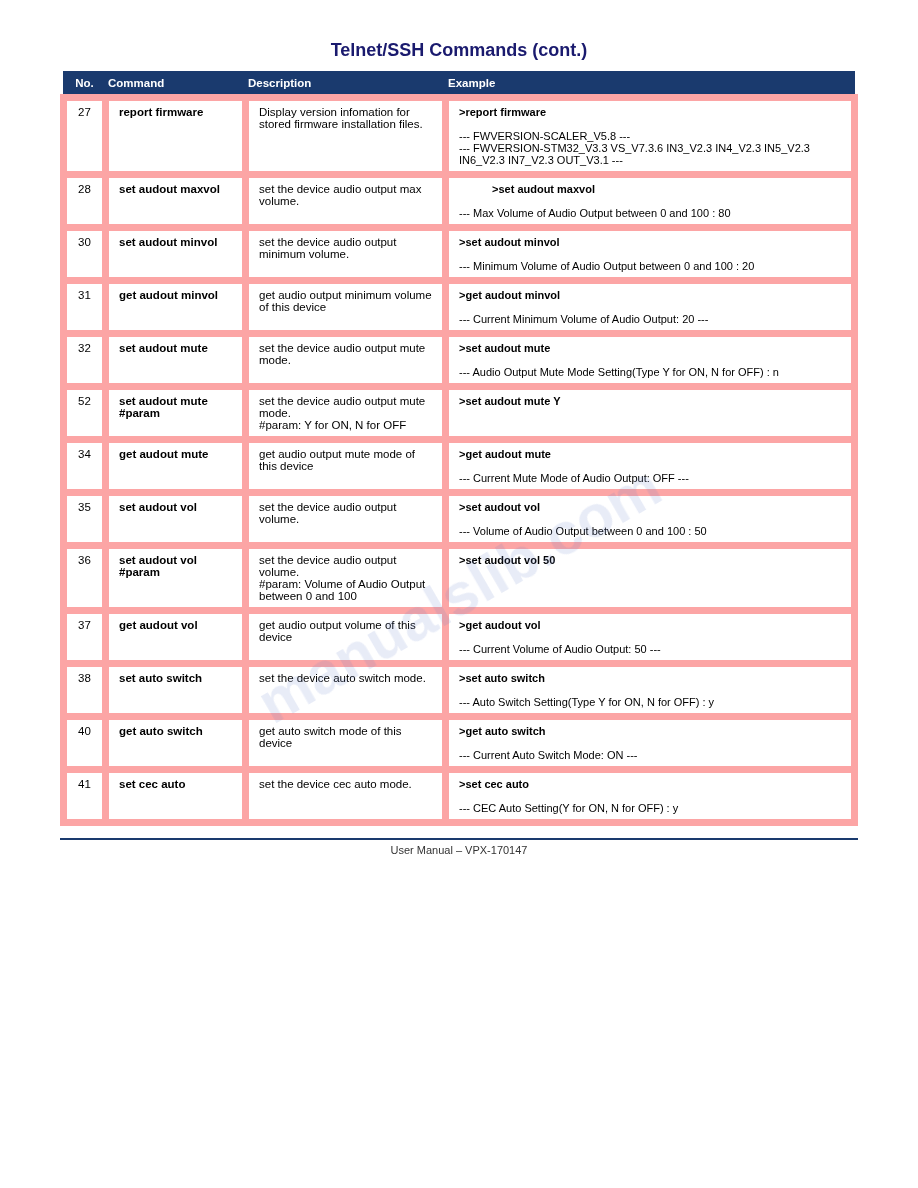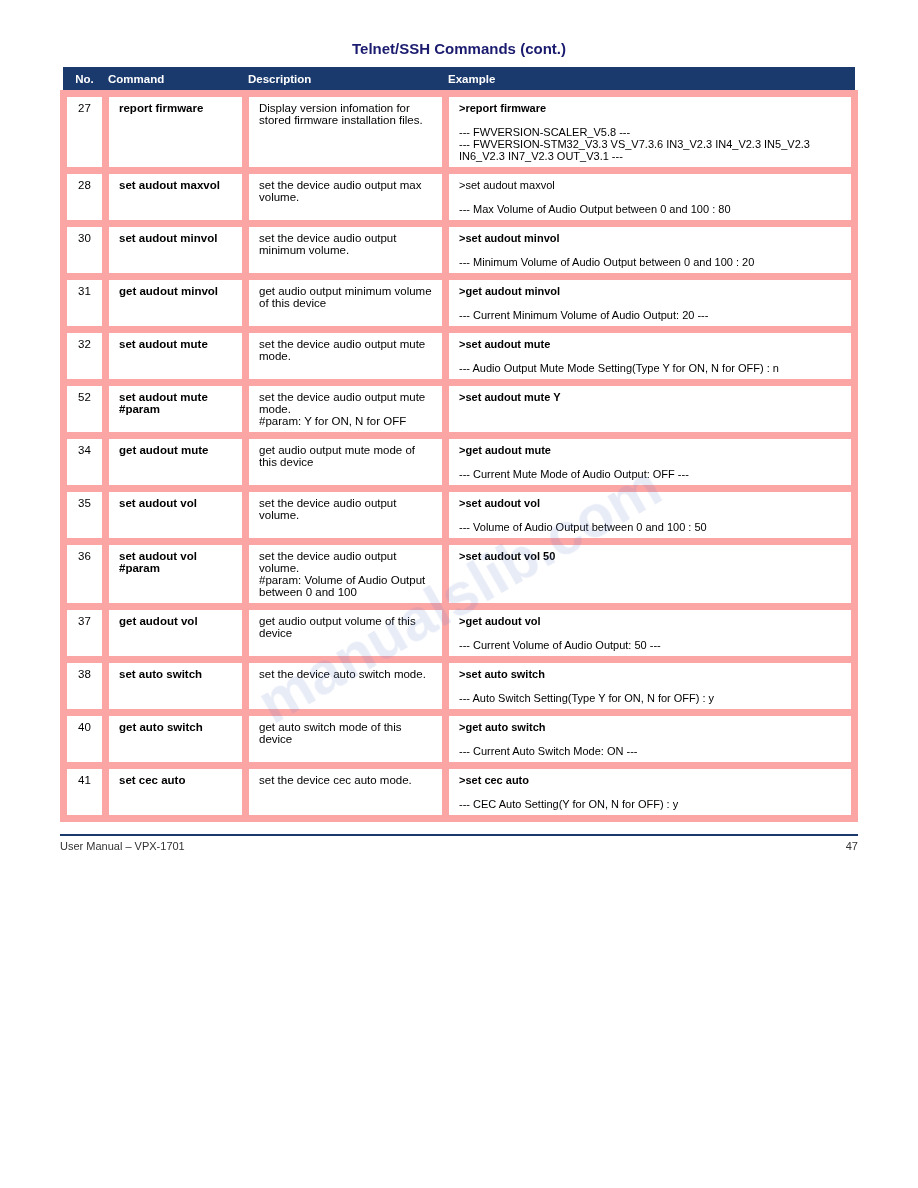--- a/index.html
+++ b/index.html
@@ -7,21 +7,21 @@
       font-family: Arial, sans-serif;
       font-size: 12px;
       background: #fff;
       color: #000;
       width: 918px;
       min-height: 1188px;
       padding: 40px 60px 40px 60px;
     }
     .page-title {
       text-align: center;
-      font-size: 15px;
+      font-size: 18px;
       font-weight: bold;
       margin-bottom: 10px;
       color: #1a1a6e;
     }
     table {
       width: 100%;
       border-collapse: collapse;
       font-size: 11.5px;
     }
     thead tr {
@@ -55,21 +55,21 @@
       transform: translate(-50%, -50%) rotate(-30deg);
       font-size: 60px;
       color: rgba(100, 130, 200, 0.15);
       font-weight: bold;
       pointer-events: none;
       white-space: nowrap;
       z-index: 9999;
     }
     .footer {
       display: flex;
-      justify-content: space-between;
+      justify-content: center;
       margin-top: 12px;
       font-size: 11px;
       color: #333;
       border-top: 2px solid #1a3a6e;
       padding-top: 4px;
     }
   </style>
 </head>
 <body>
 
@@ -90,21 +90,21 @@
   <tr>
         <td class="col-no">27</td>
         <td class="col-cmd cmd-bold"><b>report firmware</b></td>
         <td class="col-desc">Display version infomation for stored firmware installation files.</td>
         <td class="col-example example-text"><span style="font-weight: bold;">&gt;report firmware</span><br><span></span><br><span>--- FWVERSION-SCALER_V5.8 ---</span><br><span>--- FWVERSION-STM32_V3.3 VS_V7.3.6 IN3_V2.3 IN4_V2.3 IN5_V2.3 IN6_V2.3 IN7_V2.3 OUT_V3.1 ---</span></td>
       </tr>
       <tr>
         <td class="col-no">28</td>
         <td class="col-cmd cmd-bold"><b>set audout maxvol</b></td>
         <td class="col-desc">set the device audio output max volume.</td>
-        <td class="col-example example-text"><span style="font-weight: normal;">&gt;set audout maxvol</span><br><span></span><br><span>--- Max Volume of Audio Output between 0 and 100 : 80</span></td>
+        <td class="col-example example-text"><span style="font-weight: bold; margin-left: 33px;">&gt;set audout maxvol</span><br><span></span><br><span>--- Max Volume of Audio Output between 0 and 100 : 80</span></td>
       </tr>
       <tr>
         <td class="col-no">30</td>
         <td class="col-cmd cmd-bold"><b>set audout minvol</b></td>
         <td class="col-desc">set the device audio output minimum volume.</td>
         <td class="col-example example-text"><span style="font-weight: bold;">&gt;set audout minvol</span><br><span></span><br><span>--- Minimum Volume of Audio Output between 0 and 100 : 20</span></td>
       </tr>
       <tr>
         <td class="col-no">31</td>
         <td class="col-cmd cmd-bold"><b>get audout minvol</b></td>

